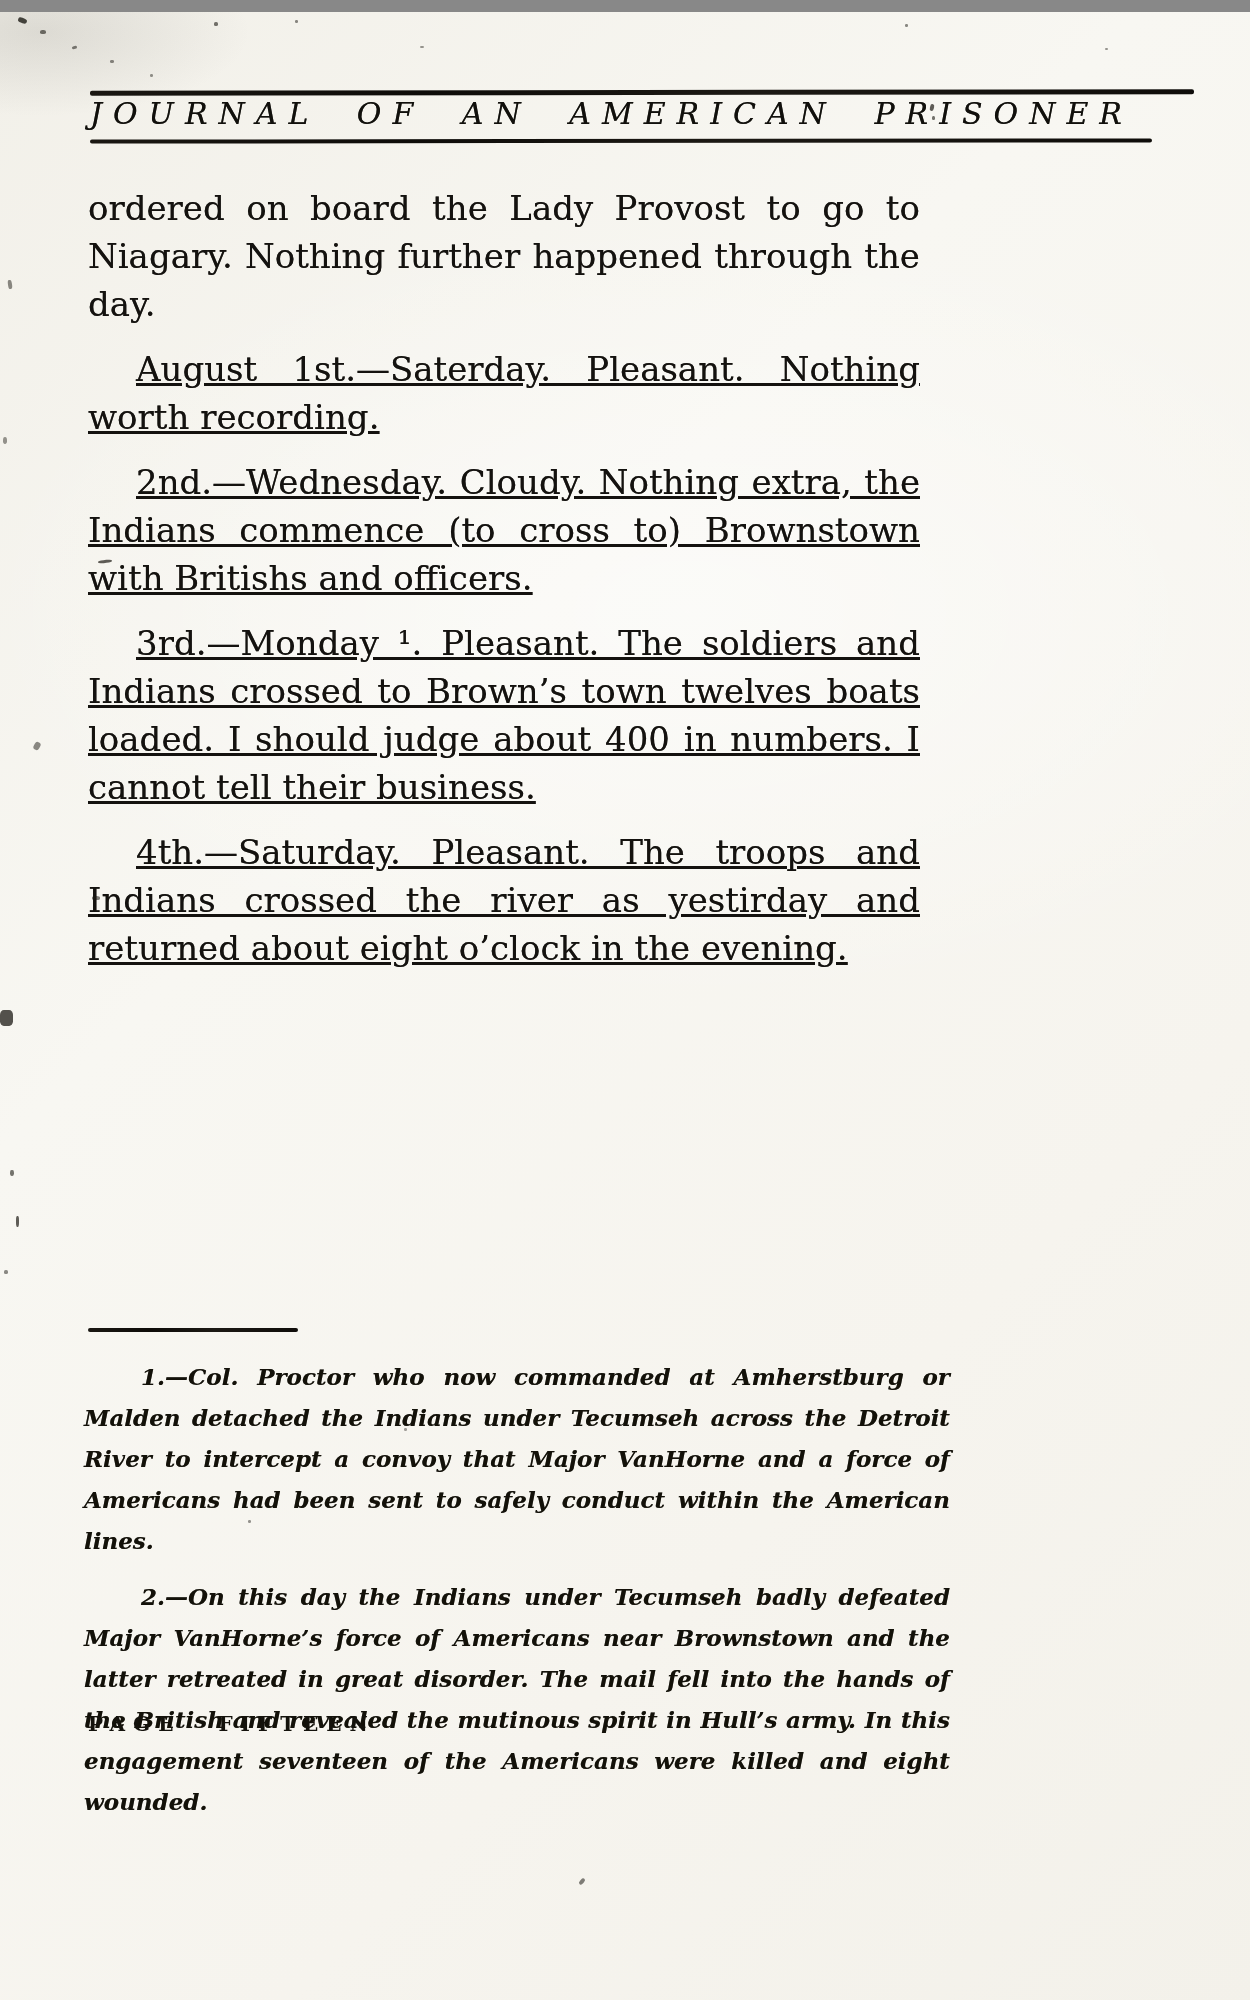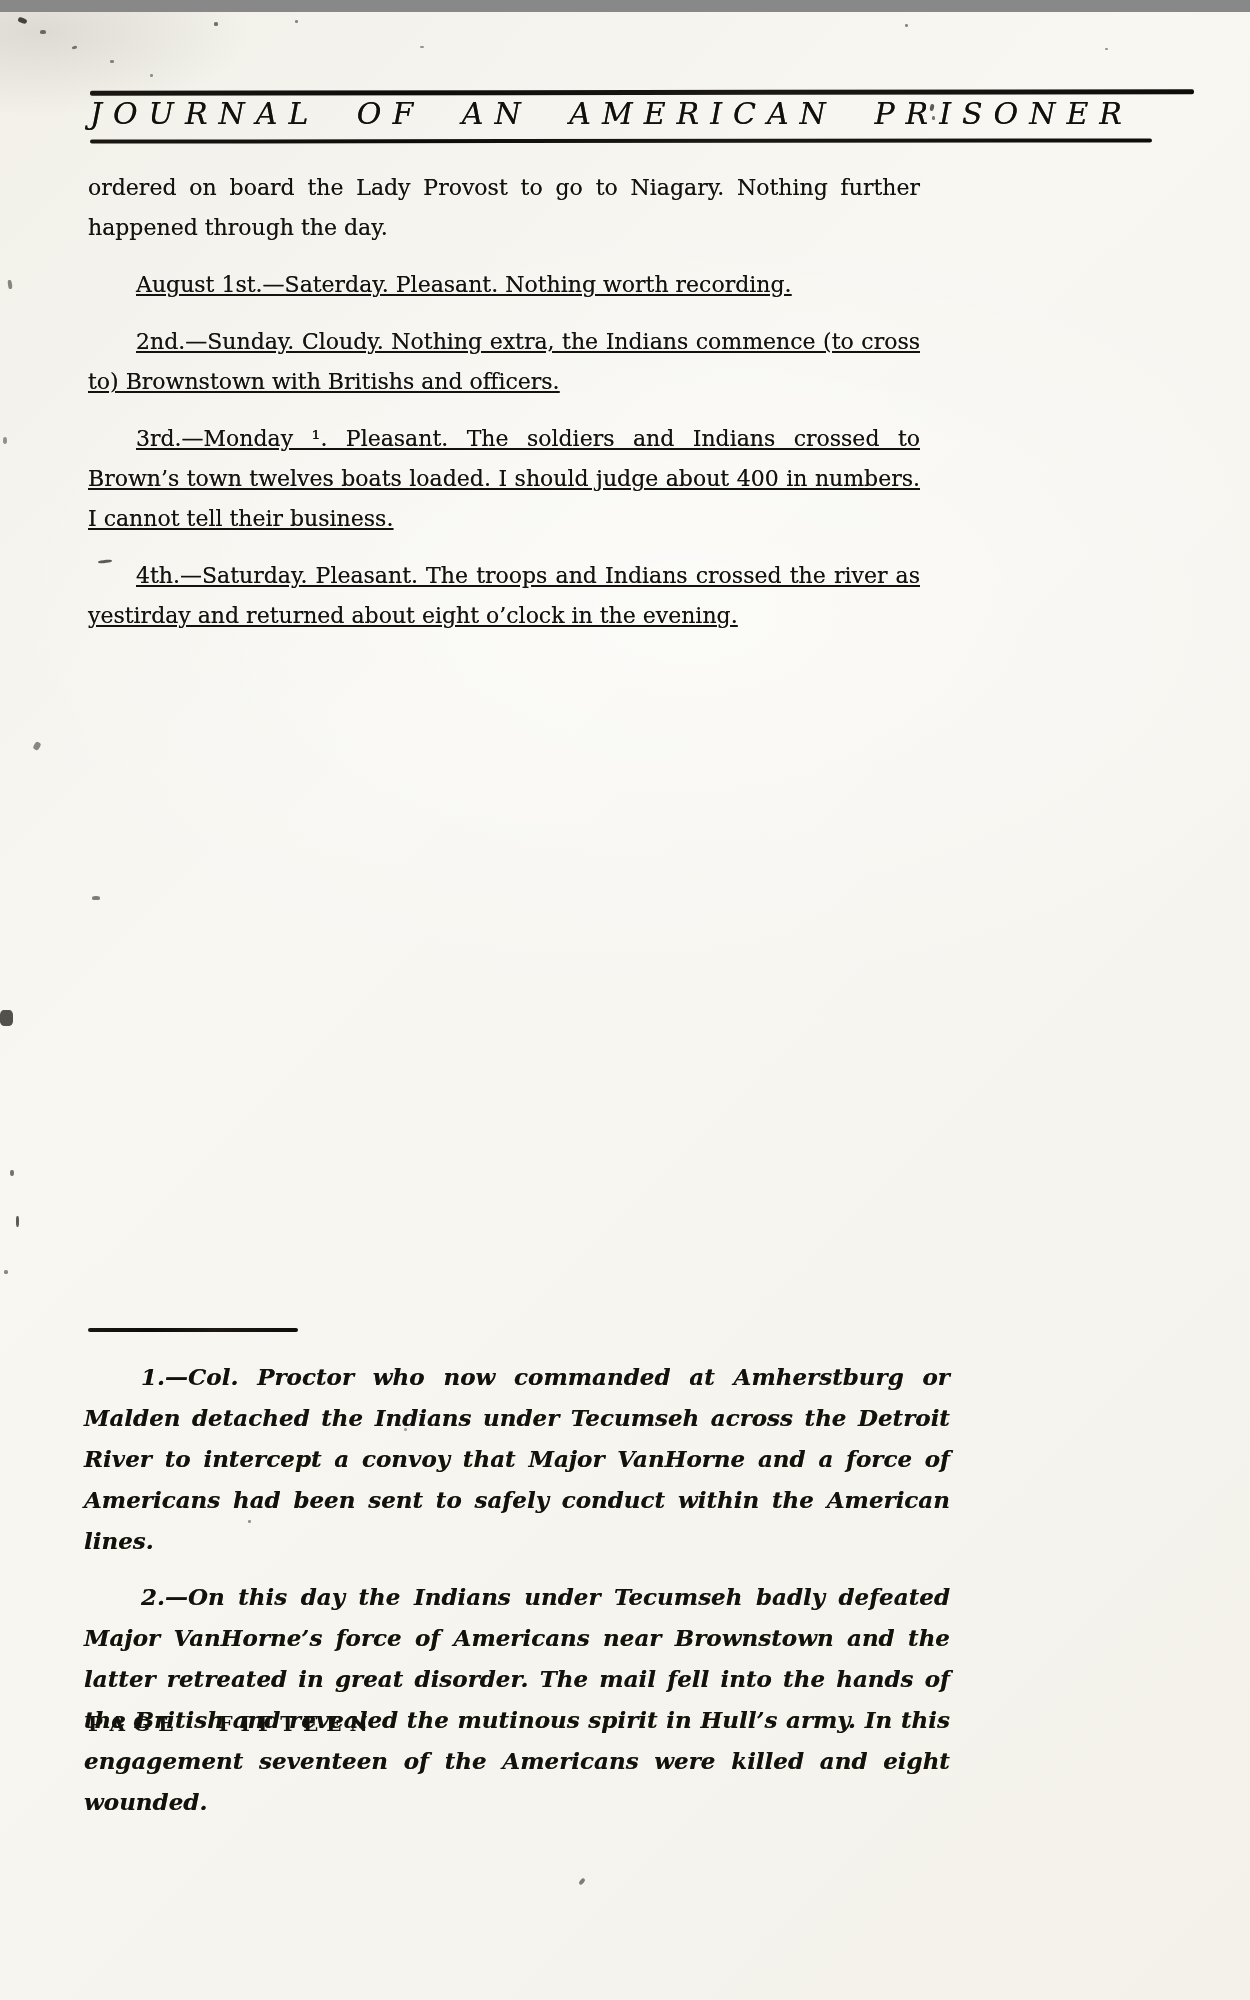--- a/index.html
+++ b/index.html
@@ -30,23 +30,23 @@
     font-style: italic;
     font-size: 30px;
     letter-spacing: 11px;
     word-spacing: 17px;
     white-space: nowrap;
     color: #11100c;
     text-shadow: 0 0 0.5px rgba(10,10,5,0.7);
   }
   .body-block {
     position: absolute;
-    top: 156px; left: 88px; width: 832px;
-    font-size: 22px;
-    line-height: 40px;
+    top: 172px; left: 88px; width: 832px;
+    font-size: 34px;
+    line-height: 48px;
     text-align: justify;
     text-shadow: 0 0 0.5px rgba(10,10,5,0.65);
   }
   .body-block p { margin: 0 0 17px 0; }
   .body-block p.indent { text-indent: 48px; text-decoration: underline; }
   .body-block p.justify-all { text-align-last: justify; }
   .footnote-block {
     position: absolute;
     top: 1344px; left: 84px; width: 866px;
     font-size: 23px;
@@ -74,21 +74,21 @@
 
 <div class="page">
 
   <div class="rule rule-top"></div>
   <div class="header-title">JOURNAL OF AN AMERICAN PRISONER</div>
   <div class="rule rule-header"></div>
 
   <div class="body-block">
     <p>ordered on board the Lady Provost to go to Niagary. Nothing further happened through the day.</p>
     <p class="indent">August 1st.—Saterday. Pleasant. Nothing worth recording.</p>
-    <p class="indent">2nd.—Sunday. Cloudy. Nothing extra, the Indians commence (to cross to) Brownstown with Britishs and officers.</p>
+    <p class="indent">2nd.—Wednesday. Cloudy. Nothing extra, the Indians commence (to cross to) Brownstown with Britishs and officers.</p>
     <p class="indent">3rd.—Monday ¹. Pleasant. The soldiers and Indians crossed to Brown’s town twelves boats loaded. I should judge about 400 in numbers. I cannot tell their business.</p>
     <p class="indent">4th.—Saturday. Pleasant. The troops and Indians crossed the river as yestirday and returned about eight o’clock in the evening.</p>
   </div>
 
   <div class="rule rule-footnote"></div>
 
   <div class="footnote-block">
     <p>1.—Col. Proctor who now commanded at Amherstburg or Malden detached the Indians under Tecumseh across the Detroit River to intercept a convoy that Major VanHorne and a force of Americans had been sent to safely conduct within the American lines.</p>
     <p>2.—On this day the Indians under Tecumseh badly defeated Major VanHorne’s force of Americans near Brownstown and the latter retreated in great disorder. The mail fell into the hands of the British and revealed the mutinous spirit in Hull’s army. In this engagement seventeen of the Americans were killed and eight wounded.</p>
   </div>

